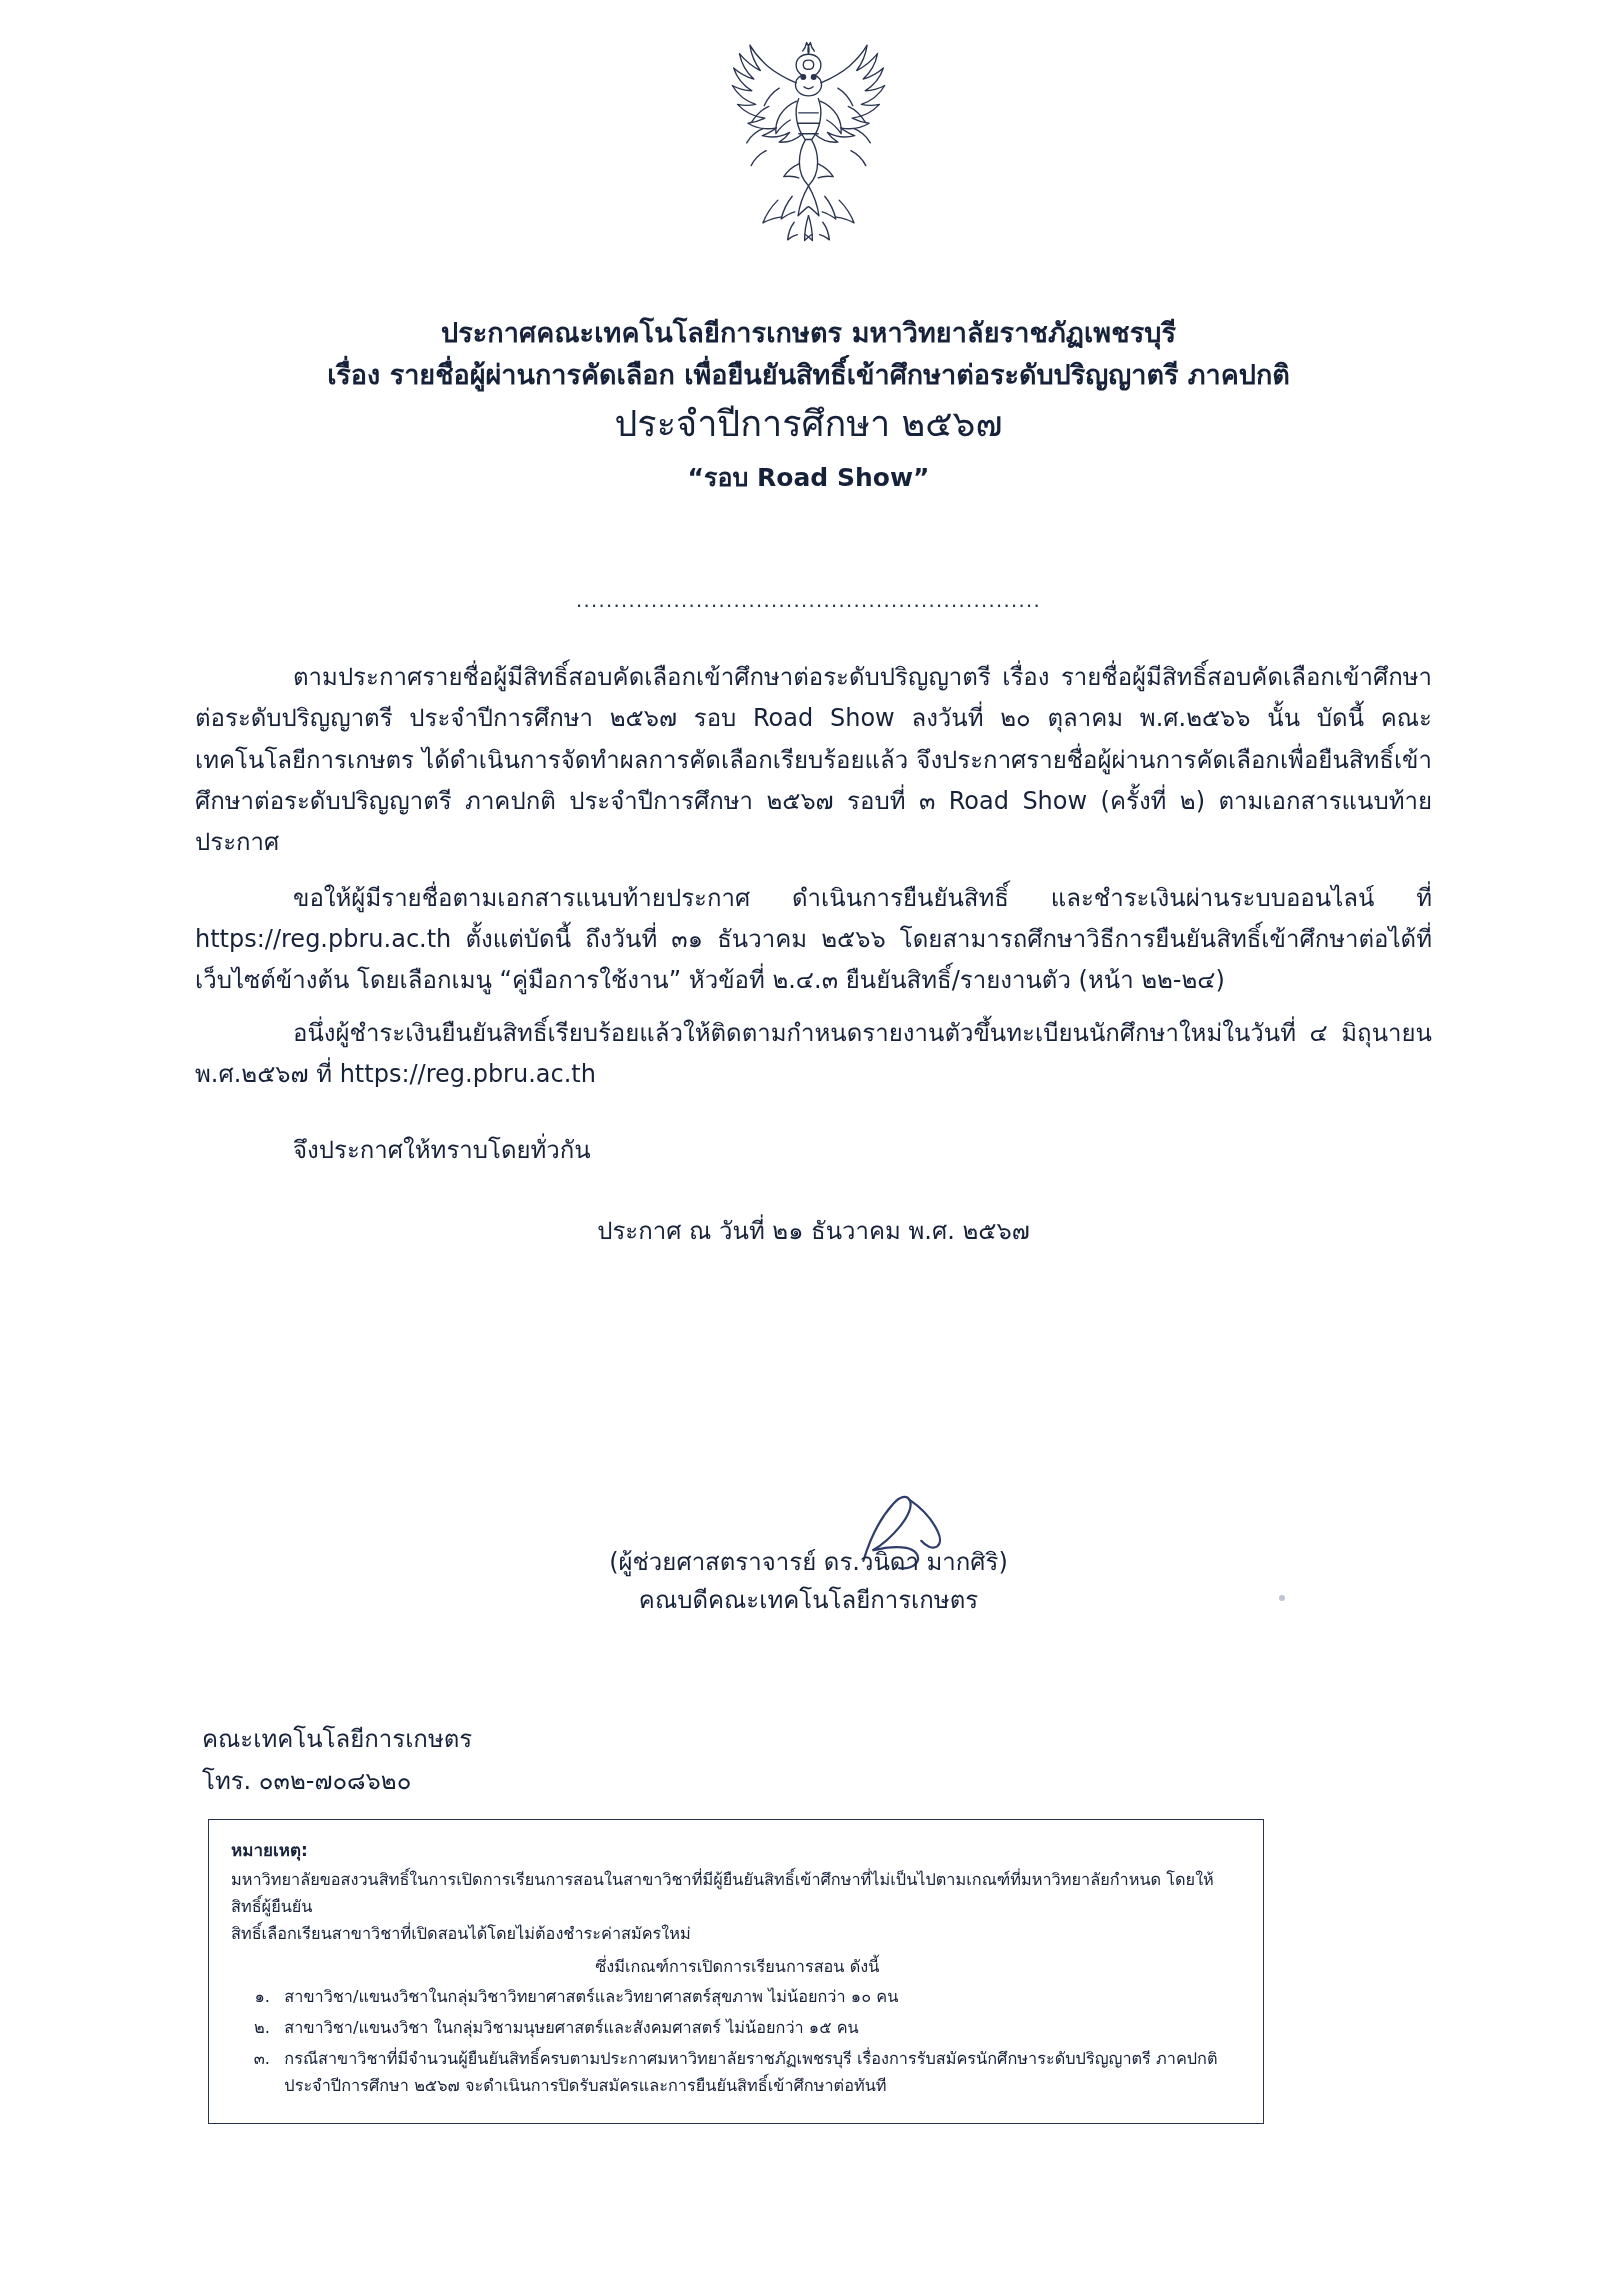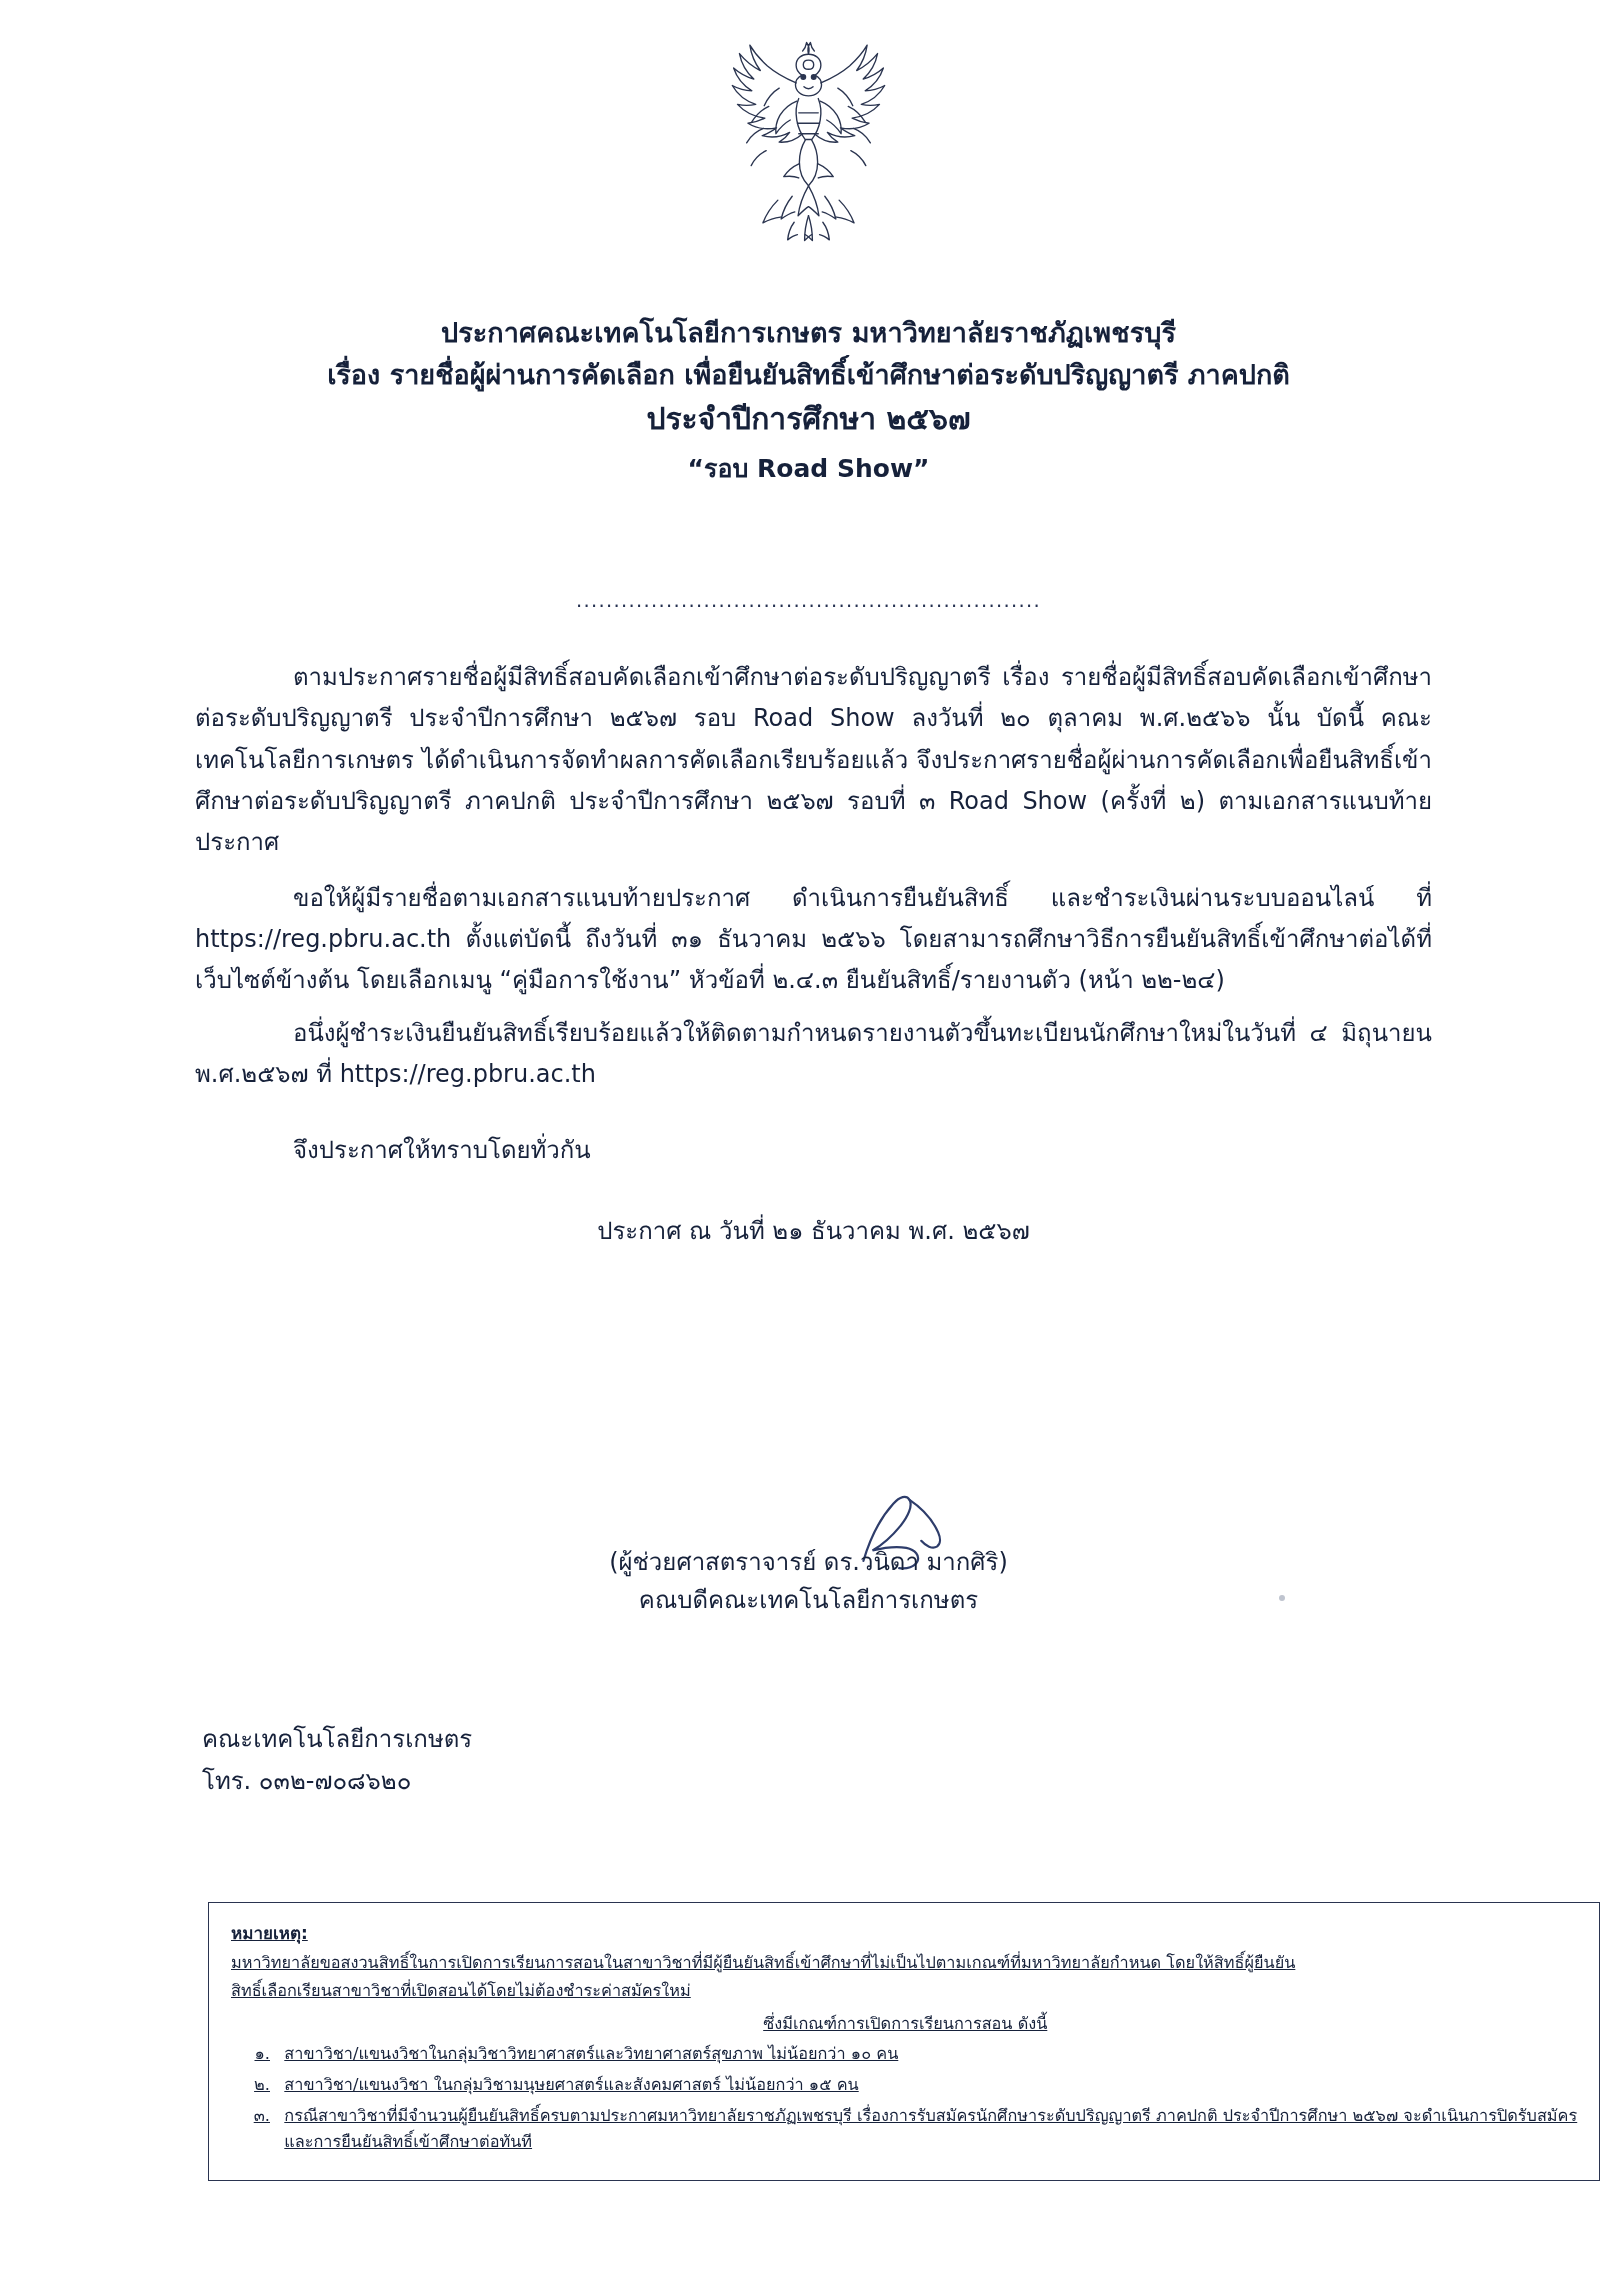--- a/index.html
+++ b/index.html
@@ -52,22 +52,22 @@
   .header .l1 {
     font-size: 27px;
     font-weight: 700;
     letter-spacing: 0.1px;
   }
   .header .l2 {
     font-size: 27px;
     font-weight: 700;
   }
   .header .l3 {
-    font-size: 30px;
-    font-weight: 700;
+    font-size: 36px;
+    font-weight: 400;
   }
   .header .l4 {
     font-size: 25px;
     font-weight: 700;
     margin-top: 7.8px;
   }
 
   .divider {
     position: absolute;
     top: 589px;
@@ -127,29 +127,28 @@
     top: 1718px;
     left: 202px;
     font-size: 24px;
     line-height: 1.75;
   }
   .contact .f-name { font-weight: 400; }
 
   
   .notebox {
     position: absolute;
-    top: 1902px;
+    top: 1819px;
     left: 208px;
-    width: 1392px;
+    width: 1056px;
     border: 1.3px solid #2a3450;
     box-sizing: border-box;
     padding: 17px 19.5px 19.5px 22px;
     font-size: 16.3px;
     line-height: 1.62;
-    text-decoration: underline;
   }
   .notebox .title {
     font-weight: 700;
     font-size: 17px;
     margin-bottom: 2.6px;
   }
   .notebox p { margin: 0 0 1.3px 0; }
   .notebox .sub { margin-top: 6.5px; margin-bottom: 3.9px; text-align: center; }
   .notebox ol {
     margin: 0;

